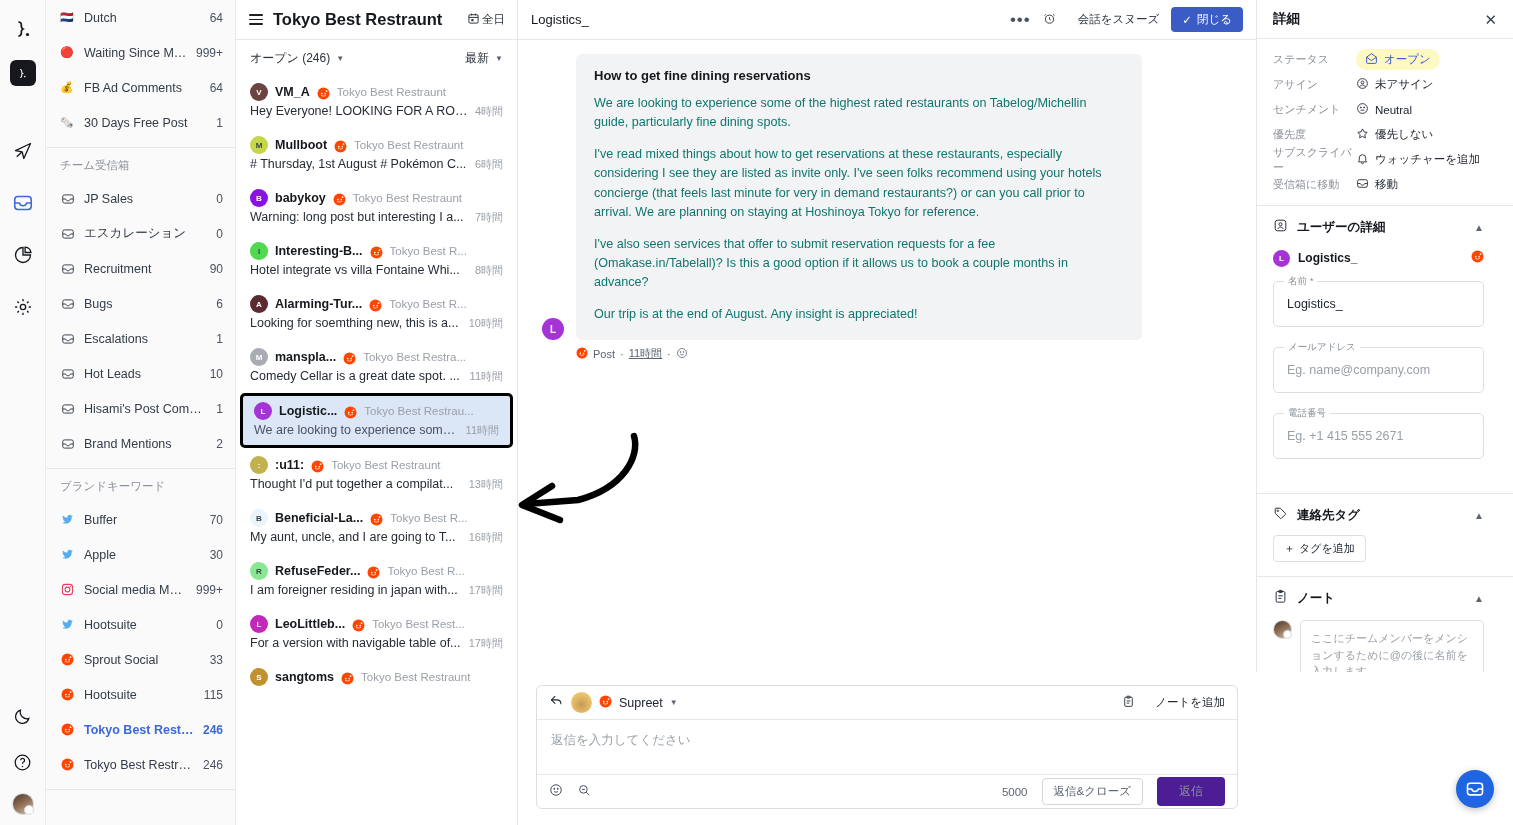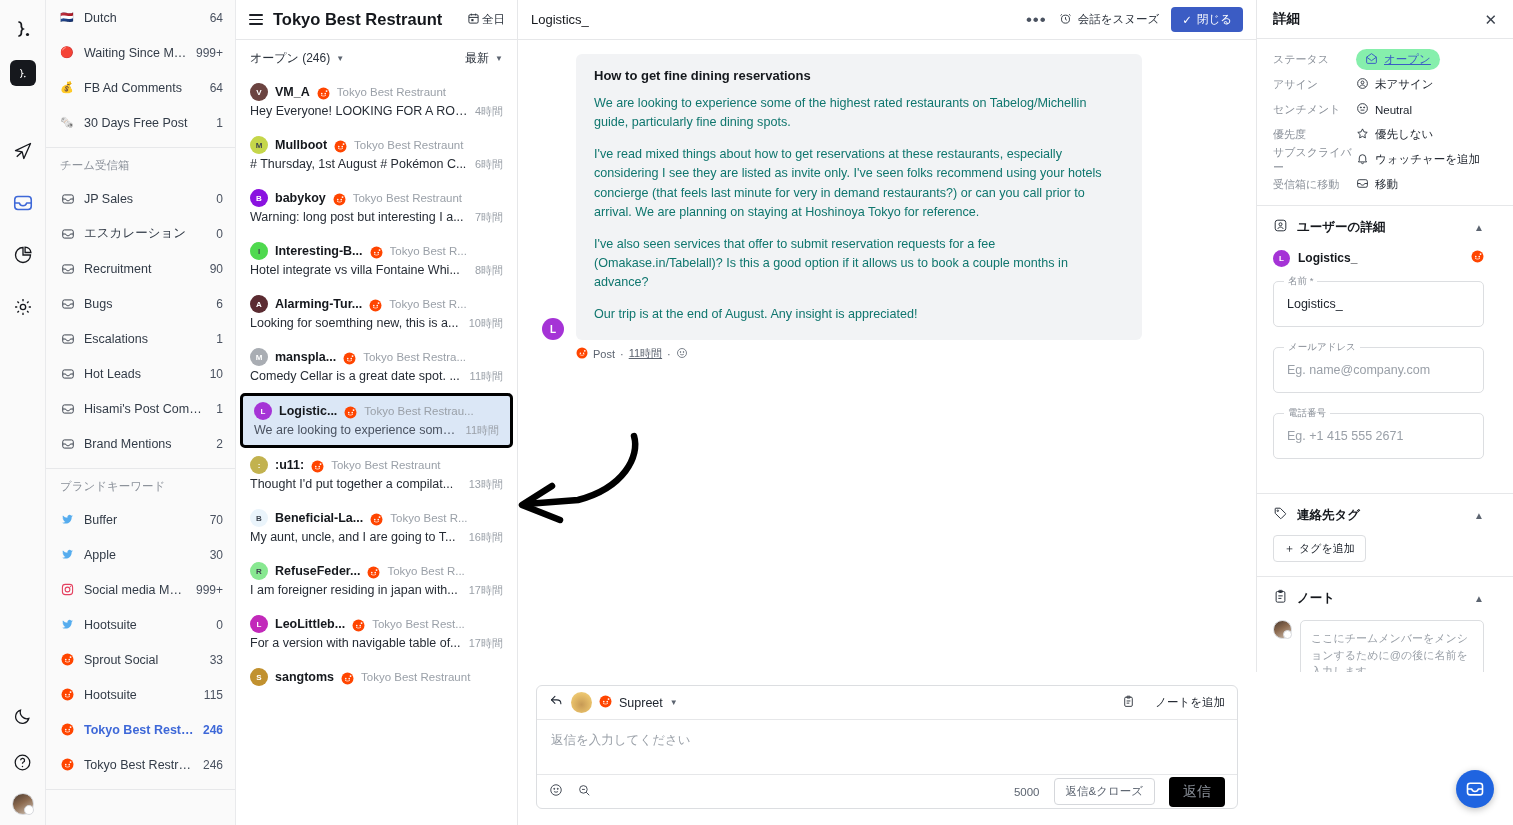--- a/index.html
+++ b/index.html
@@ -81,21 +81,21 @@
   .conv-prev { font-size:12.5px; color:#262c35; white-space:nowrap; overflow:hidden; text-overflow:ellipsis; flex:1;}
   .conv-time { font-size:11px; color:#9aa0a8; flex:0 0 auto;}
   .conv.selected { background:#dbe7f6; border:3px solid #000; border-radius:5px; margin:0 4px; padding:6px 11px 7px 11px;}
   .conv.selected .conv-prev { color:#4a5260; }
 
   
   .center { flex:1; height:825px; display:flex; flex-direction:column; background:#fff; min-width:0;}
   .cen-head { height:40px; display:flex; align-items:center; padding:0 13px; border-bottom:1px solid #e6e7e9; gap:12px;}
   .cen-title { font-size:13px; color:#15181d; flex:1; }
   .dots { font-size:17px; color:#4a5260; letter-spacing:1px; cursor:pointer; line-height:10px;}
-  .snooze { display:flex; align-items:center; gap:6px; font-size:11.5px; color:#2b323c; cursor:pointer;}
+  .snooze { display:flex; align-items:center; gap:22px; font-size:11.5px; color:#2b323c; cursor:pointer;}
   .closebtn { background:#3b5cc4; color:#fff; font-size:11.5px; border-radius:4px; padding:5px 11px;
               display:flex; align-items:center; gap:5px; cursor:pointer; border:none;}
   .msgarea { flex:1; overflow:hidden; padding:14px 24px 4px 24px; }
   .msgwrap { display:flex; gap:0; align-items:flex-end; position:relative; max-width:600px;}
   .msg-av { width:22px;height:22px;border-radius:50%;background:#a533d6;color:#fff;font-size:10px;
             display:flex;align-items:center;justify-content:center;font-weight:bold; position:absolute; left:0; bottom:0;}
   .bubble { margin-left:34px; background:#f2f3f5; border-radius:6px; padding:14px 18px 16px 18px; max-width:566px;}
   .b-title { font-size:13px; font-weight:bold; color:#15181d; margin-bottom:11px;}
   .b-p { font-size:12.6px; line-height:1.52; color:#0f766e; margin-bottom:13px;}
   .b-p:last-child { margin-bottom:0; }
@@ -106,31 +106,31 @@
   .composer { margin:0 18px 16px 18px; border:1px solid #dcdee1; border-radius:6px; background:#fff;}
   .comp-top { height:34px; display:flex; align-items:center; gap:7px; padding:0 12px; border-bottom:1px solid #e6e7e9;}
   .comp-av { width:21px;height:21px;border-radius:50%;
             background:radial-gradient(circle at 50% 60%, #c79a55 0%, #e8c06a 60%, #f4d98a 100%); }
   .comp-name { font-size:12.5px; color:#20262f; }
   .addnote { margin-left:auto; display:flex; align-items:center; gap:20px; font-size:11.5px; color:#20262f; cursor:pointer;}
   .comp-input { min-height:54px; padding:12px 14px; font-size:12.5px; color:#9aa0a8;}
   .comp-bot { height:34px; display:flex; align-items:center; gap:14px; padding:0 12px; border-top:1px solid #e6e7e9;}
   .cnt { margin-left:auto; font-size:11.5px; color:#5c6470;}
   .btn-ghost { border:1px solid #d5d7db; background:#fff; color:#5c6470; font-size:11.5px; padding:5px 11px; border-radius:4px; cursor:pointer;}
-  .btn-grey { border:none; background:#000000; color:#8a9099; font-size:14px; padding:6px 14px; border-radius:4px; cursor:pointer;}
+  .btn-grey { border:none; background:#4c1d95; color:#8a9099; font-size:12px; padding:6px 22px; border-radius:4px; cursor:pointer;}
 
   
   .detail { width:257px; flex:0 0 257px; height:672px; border-left:1px solid #e6e7e9; background:#fff; overflow:hidden;}
   .det-head { height:39px; display:flex; align-items:center; padding:0 16px; border-bottom:1px solid #e6e7e9;}
   .det-title { font-size:13.5px; font-weight:bold; color:#15181d; flex:1;}
   .xbtn { font-size:15px; color:#3c434e; cursor:pointer; line-height:1;}
   .prop { display:flex; align-items:center; height:25px; padding:0 16px; }
   .prop-k { width:83px; flex:0 0 83px; font-size:11px; color:#8a9099;}
   .prop-v { display:flex; align-items:center; gap:6px; font-size:11.5px; color:#20262f; cursor:pointer;}
-  .prop-v.pill { background:#86efac; color:#3b5cc4; border-radius:11px; padding:3px 9px;text-decoration:underline; }
+  .prop-v.pill { background:#fef9c3; color:#3b5cc4; border-radius:11px; padding:3px 9px; }
   .det-sec { border-top:1px solid #e6e7e9; padding:12px 29px 14px 16px;}
   .sec-head { display:flex; align-items:center; gap:9px; margin-bottom:12px;}
   .sec-name { font-size:12.5px; font-weight:bold; color:#15181d; flex:1;}
   .chev { font-size:10px; color:#5c6470; cursor:pointer;}
   .userline { display:flex; align-items:center; gap:8px; margin-bottom:14px;}
   .u-av { width:17px;height:17px;border-radius:50%;background:#a533d6;color:#fff;font-size:8px;
           display:flex;align-items:center;justify-content:center;font-weight:bold;}
   .u-name { font-size:12px; font-weight:bold; color:#15181d; flex:1;}
   .field { position:relative; border:1px solid #dcdee1; border-radius:5px; height:46px; margin-bottom:20px; display:flex; align-items:center; padding:0 13px;}
   .field-lab { position:absolute; top:-7px; left:10px; background:#fff; padding:0 4px; font-size:9.5px; color:#8a9099;}

